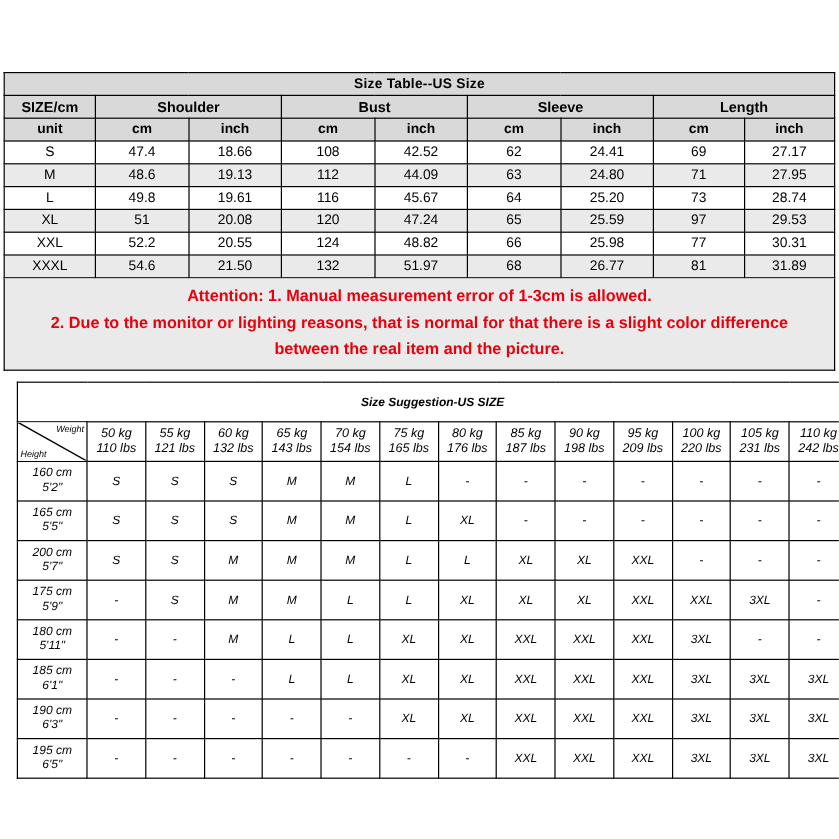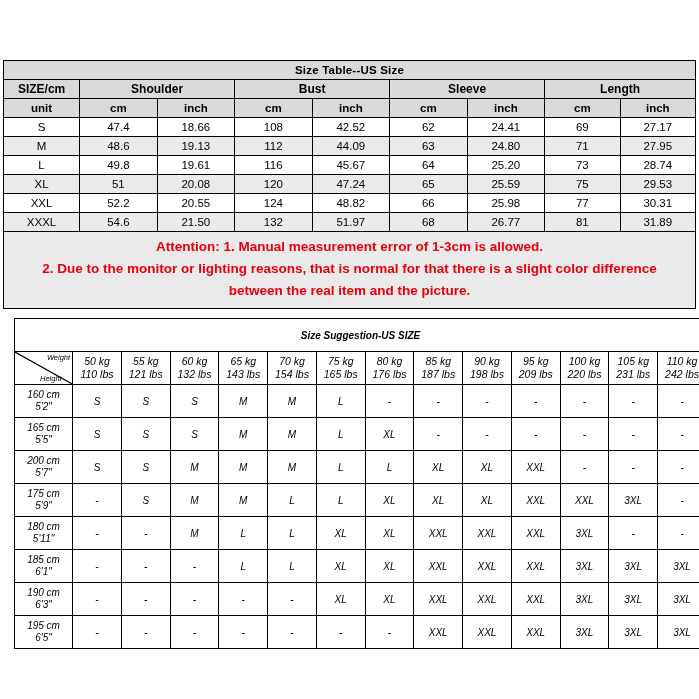--- a/index.html
+++ b/index.html
@@ -133,21 +133,20 @@
     position: absolute;
     right: 2px;
     top: 1px;
     font-size: 7.5px;
   }
   .corner .h {
     position: absolute;
     left: 2px;
     bottom: 1px;
     font-size: 7.5px;
-    margin-left: 23px;
   }
   .c-empty { background: #ffffff; }
   .c-g1 { background: #d4d4d4; }
   .c-g2 { background: #bdbdbd; }
   .c-g3 { background: #a6a6a6; }
   .c-g4 { background: #8f8f8f; }
   .c-g5 { background: #787878; }
   .c-g6 { background: #666666; }
 </style>
 </head>
@@ -225,21 +224,21 @@
         <td>28.74</td>
       </tr>
       <tr class="row-gray">
         <td>XL</td>
         <td>51</td>
         <td>20.08</td>
         <td>120</td>
         <td>47.24</td>
         <td>65</td>
         <td>25.59</td>
-        <td>75</td>
+        <td>97</td>
         <td>29.53</td>
       </tr>
       <tr class="row-white">
         <td>XXL</td>
         <td>52.2</td>
         <td>20.55</td>
         <td>124</td>
         <td>48.82</td>
         <td>66</td>
         <td>25.98</td>

